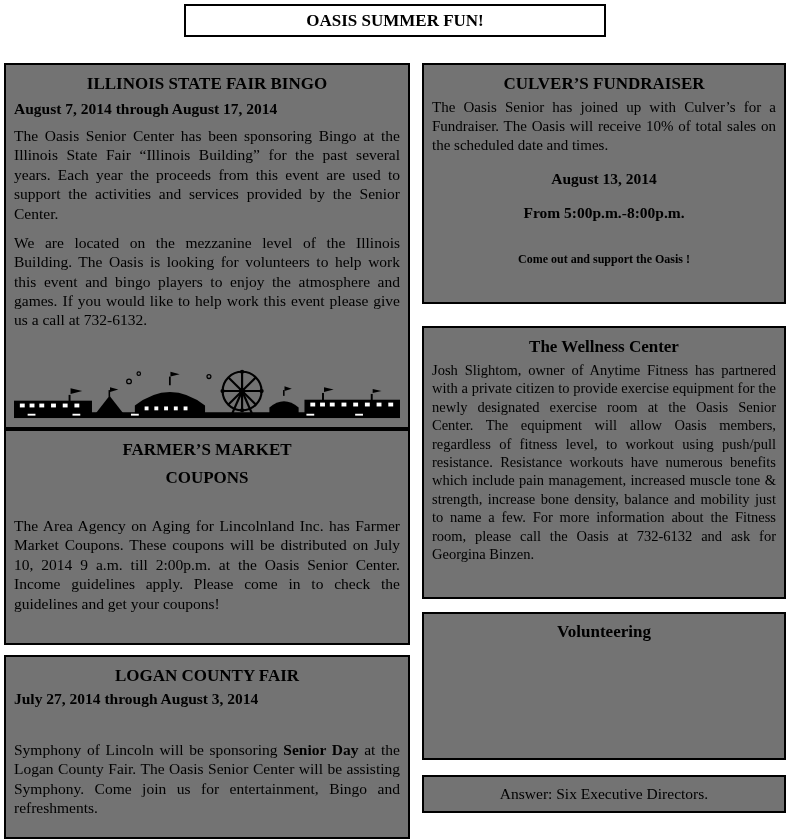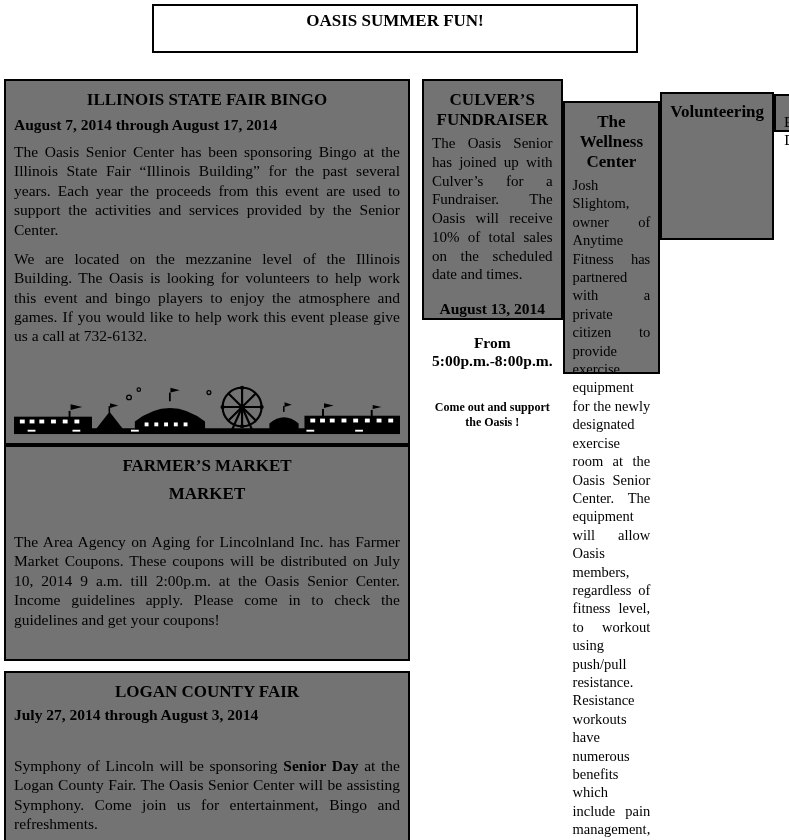--- a/index.html
+++ b/index.html
@@ -6,30 +6,30 @@
   html,body { background:#fff; }
   body {
     width:789px; height:840px;
     font-family:"Liberation Serif", serif;
     color:#000;
     overflow:hidden;
   }
   .page { position:relative; width:789px; height:840px; padding:4px 3px 0 4px; }
 
   .banner {
-    width:486px; margin:0 auto 26px auto;
+    width:422px; margin:0 auto 26px auto;
     border:2px solid #000;
     text-align:center;
-    padding:5px 0 20px 0;
+    padding:5px 0 4px 0;
   }
   .banner h1 { font-size:17px; font-weight:bold; }
 
   .columns { display:flex; gap:12px; align-items:flex-start; }
   .col-left  { width:406px; display:flex; flex-direction:column; }
-  .col-right { width:364px; display:flex; flex-direction:row; }
+  .col-right { width:364px; display:flex; flex-direction:column; }
 
   .box { border:2px solid #000; background:#737373; padding:6px 8px; }
 
   .box-title { text-align:center; font-weight:bold; font-size:17px; margin:3px 0 4px 0; }
   .box-dates { text-align:left; font-weight:bold; font-size:15.5px; margin:2px 0 8px 0; }
   .para { font-size:15.5px; line-height:1.25; text-align:justify; margin-bottom:10px; }
   .para-right { font-size:15px; line-height:1.25; text-align:justify; }
 
   
   .bingo-box   { height:366px; display:flex; flex-direction:column; }
@@ -148,21 +148,21 @@
               <polygon points="318,23 328,25.5 318,28"></polygon>
               <rect x="366" y="30" width="2" height="7"></rect>
               <polygon points="368,25 377,27 368,29"></polygon>
             </g>
           </svg>
         </div>
       </div>
 
       <div class="box farmers-box">
         <div class="box-title">FARMER’S MARKET</div>
-        <div class="box-title farmers-title-2">MARKET</div>
+        <div class="box-title farmers-title-2">COUPONS</div>
         <p class="para farmers-para">The Area Agency on Aging for Lincolnland Inc. has Farmer Market Coupons. These coupons will be distributed on July 10, 2014 9 a.m. till 2:00p.m. at the Oasis Senior Center. Income guidelines apply. Please come in  to check the guidelines and get your coupons!</p>
       </div>
 
       <div class="box logan-box">
         <div class="box-title">LOGAN COUNTY FAIR</div>
         <div class="box-dates">July 27, 2014 through August 3, 2014</div>
         <p class="para logan-para"><span>Symphony of Lincoln will be sponsoring </span><span class="bold">Senior Day</span><span> at the Logan County Fair.  The Oasis Senior Center will be assisting Symphony.   Come join us for entertainment, Bingo and refreshments.</span></p>
       </div>
 
     </div>

